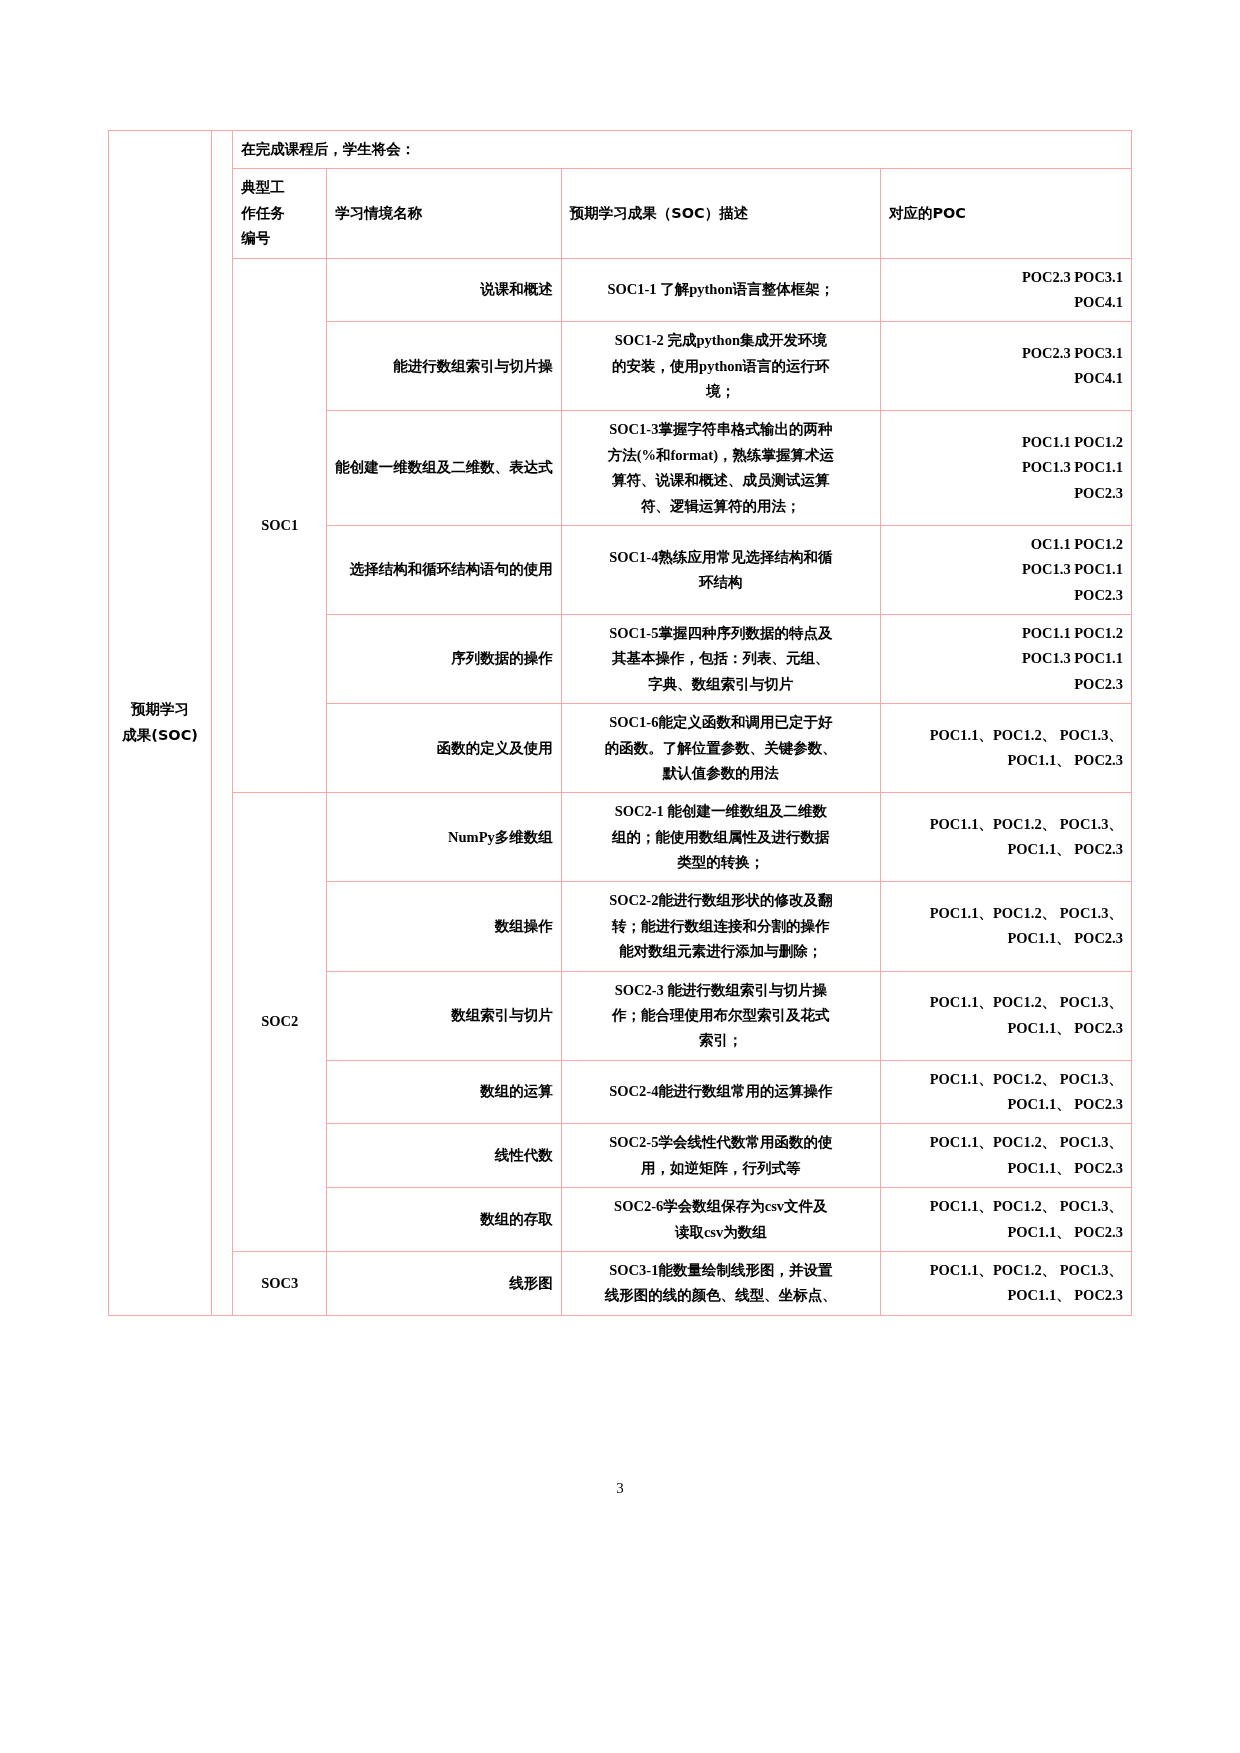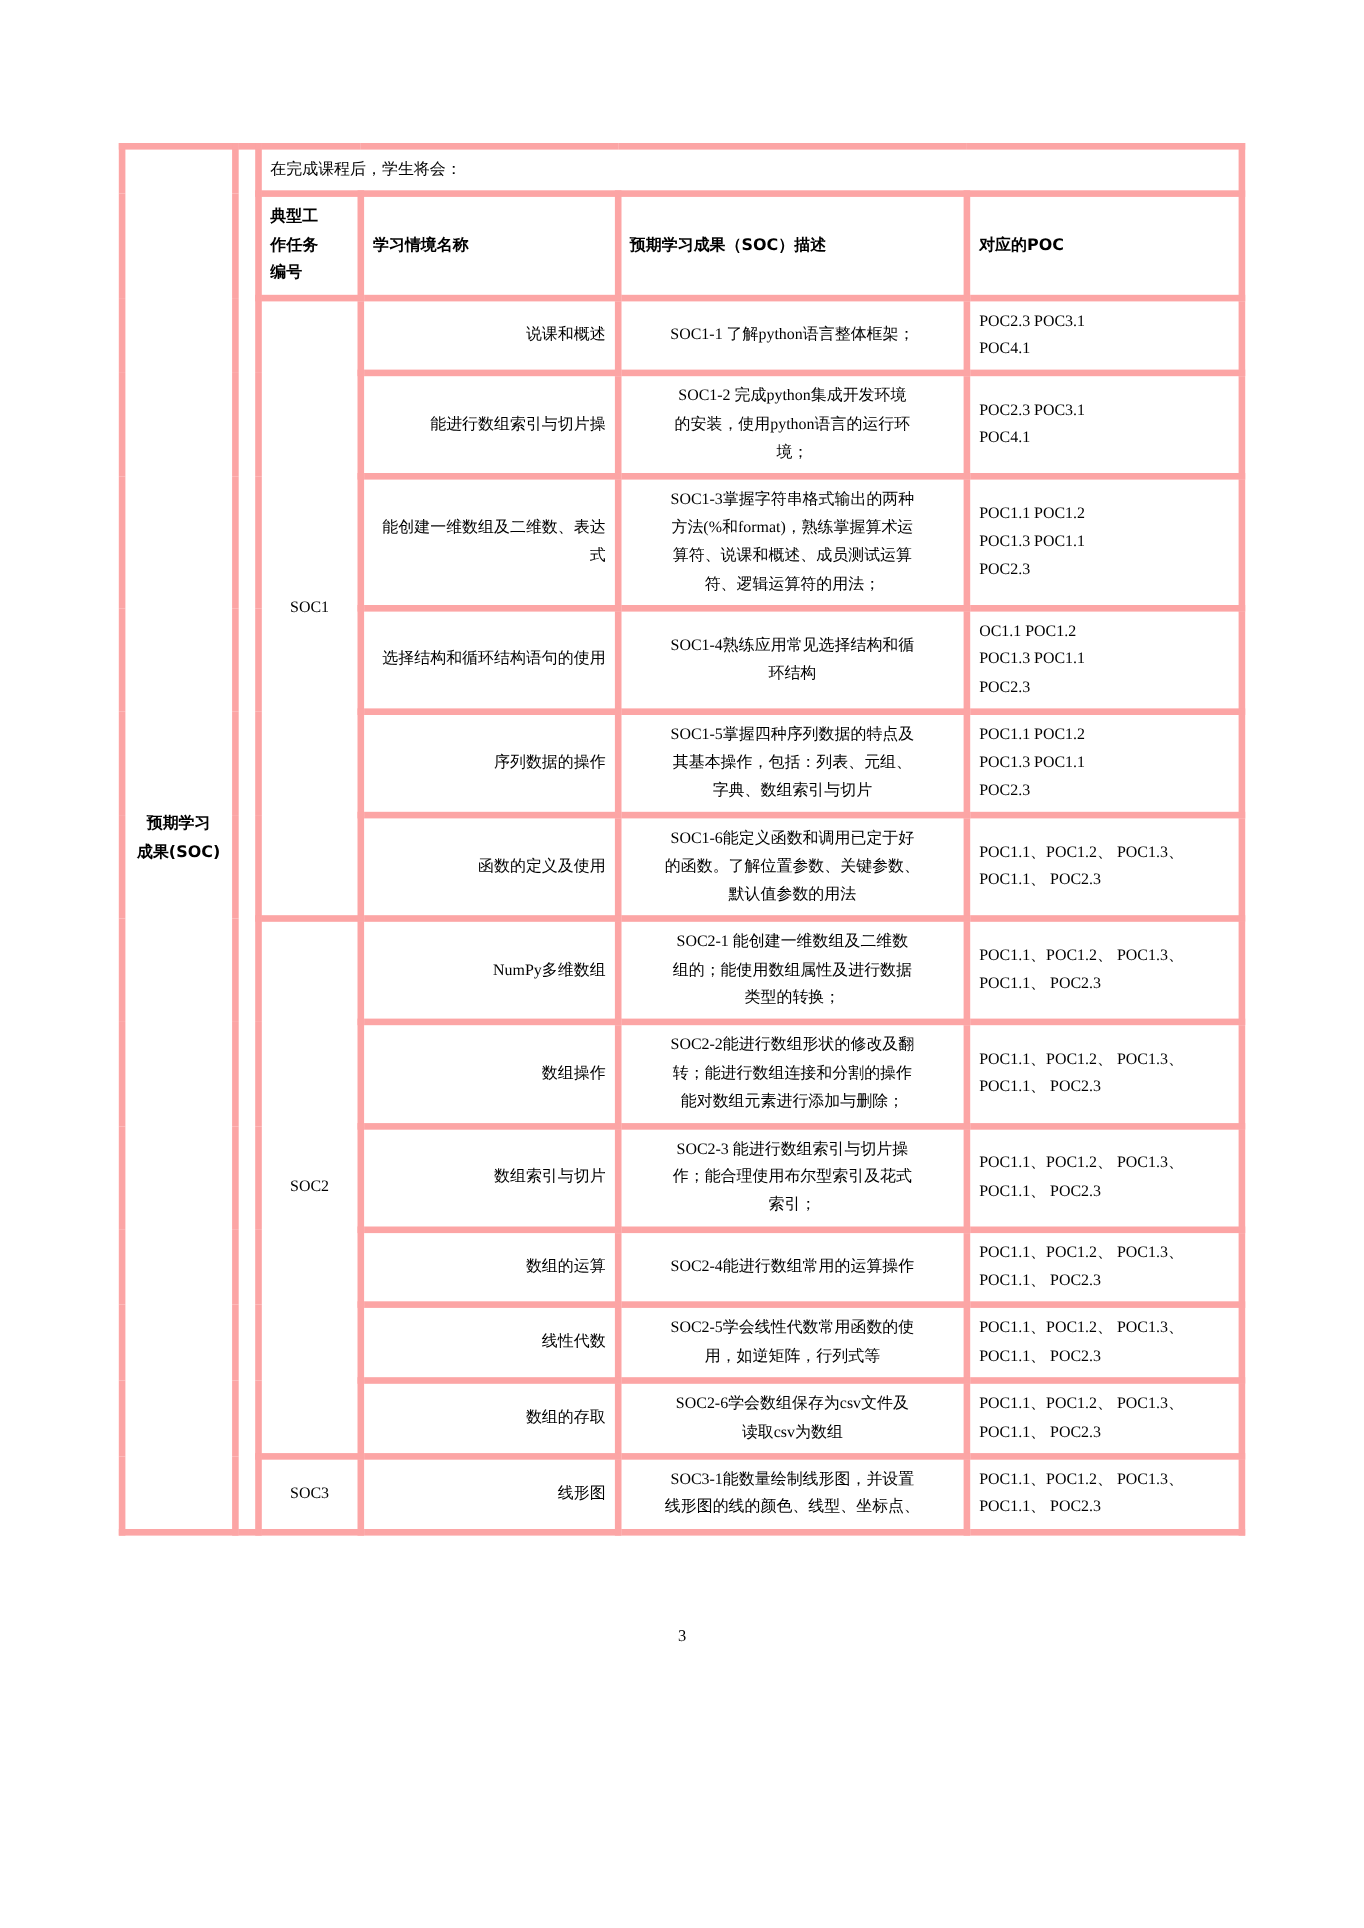--- a/index.html
+++ b/index.html
@@ -23,25 +23,26 @@
   }
   .doc-table {
     position: absolute;
     left: 108px;
     top: 130px;
     width: 1024px;
     border-collapse: collapse;
     table-layout: fixed;
   }
   .doc-table td {
-    border: 6px solid #fca5a5;
+    border: 1px solid #fca5a5;
     vertical-align: middle;
     padding: 6px 8px;
     font-size: 14.5px;
     line-height: 1.75;
+    font-weight: bold;
   }
   .col-section { width: 88px; }
   .col-blank   { width: 18px; }
   .col-code    { width: 80px; }
   .col-name    { width: 200px; }
   .col-desc    { width: 272px; }
   .col-poc     { width: 214px; }
 
   .section-label {
     text-align: center;
@@ -72,21 +73,21 @@
   .name-cell {
     text-align: right;
     font-size: 15px;
   }
   .desc-cell {
     text-align: center;
     font-size: 15px;
     line-height: 1.85;
   }
   .poc-cell {
-    text-align: left;
+    text-align: right;
     font-size: 14px;
     line-height: 1.9;
   }
   .poc-cell .ln { display: block; white-space: nowrap; }
   .desc-cell .ln { display: block; }
   .page-number {
     position: absolute;
     left: 0;
     top: 1480px;
     width: 1240px;

